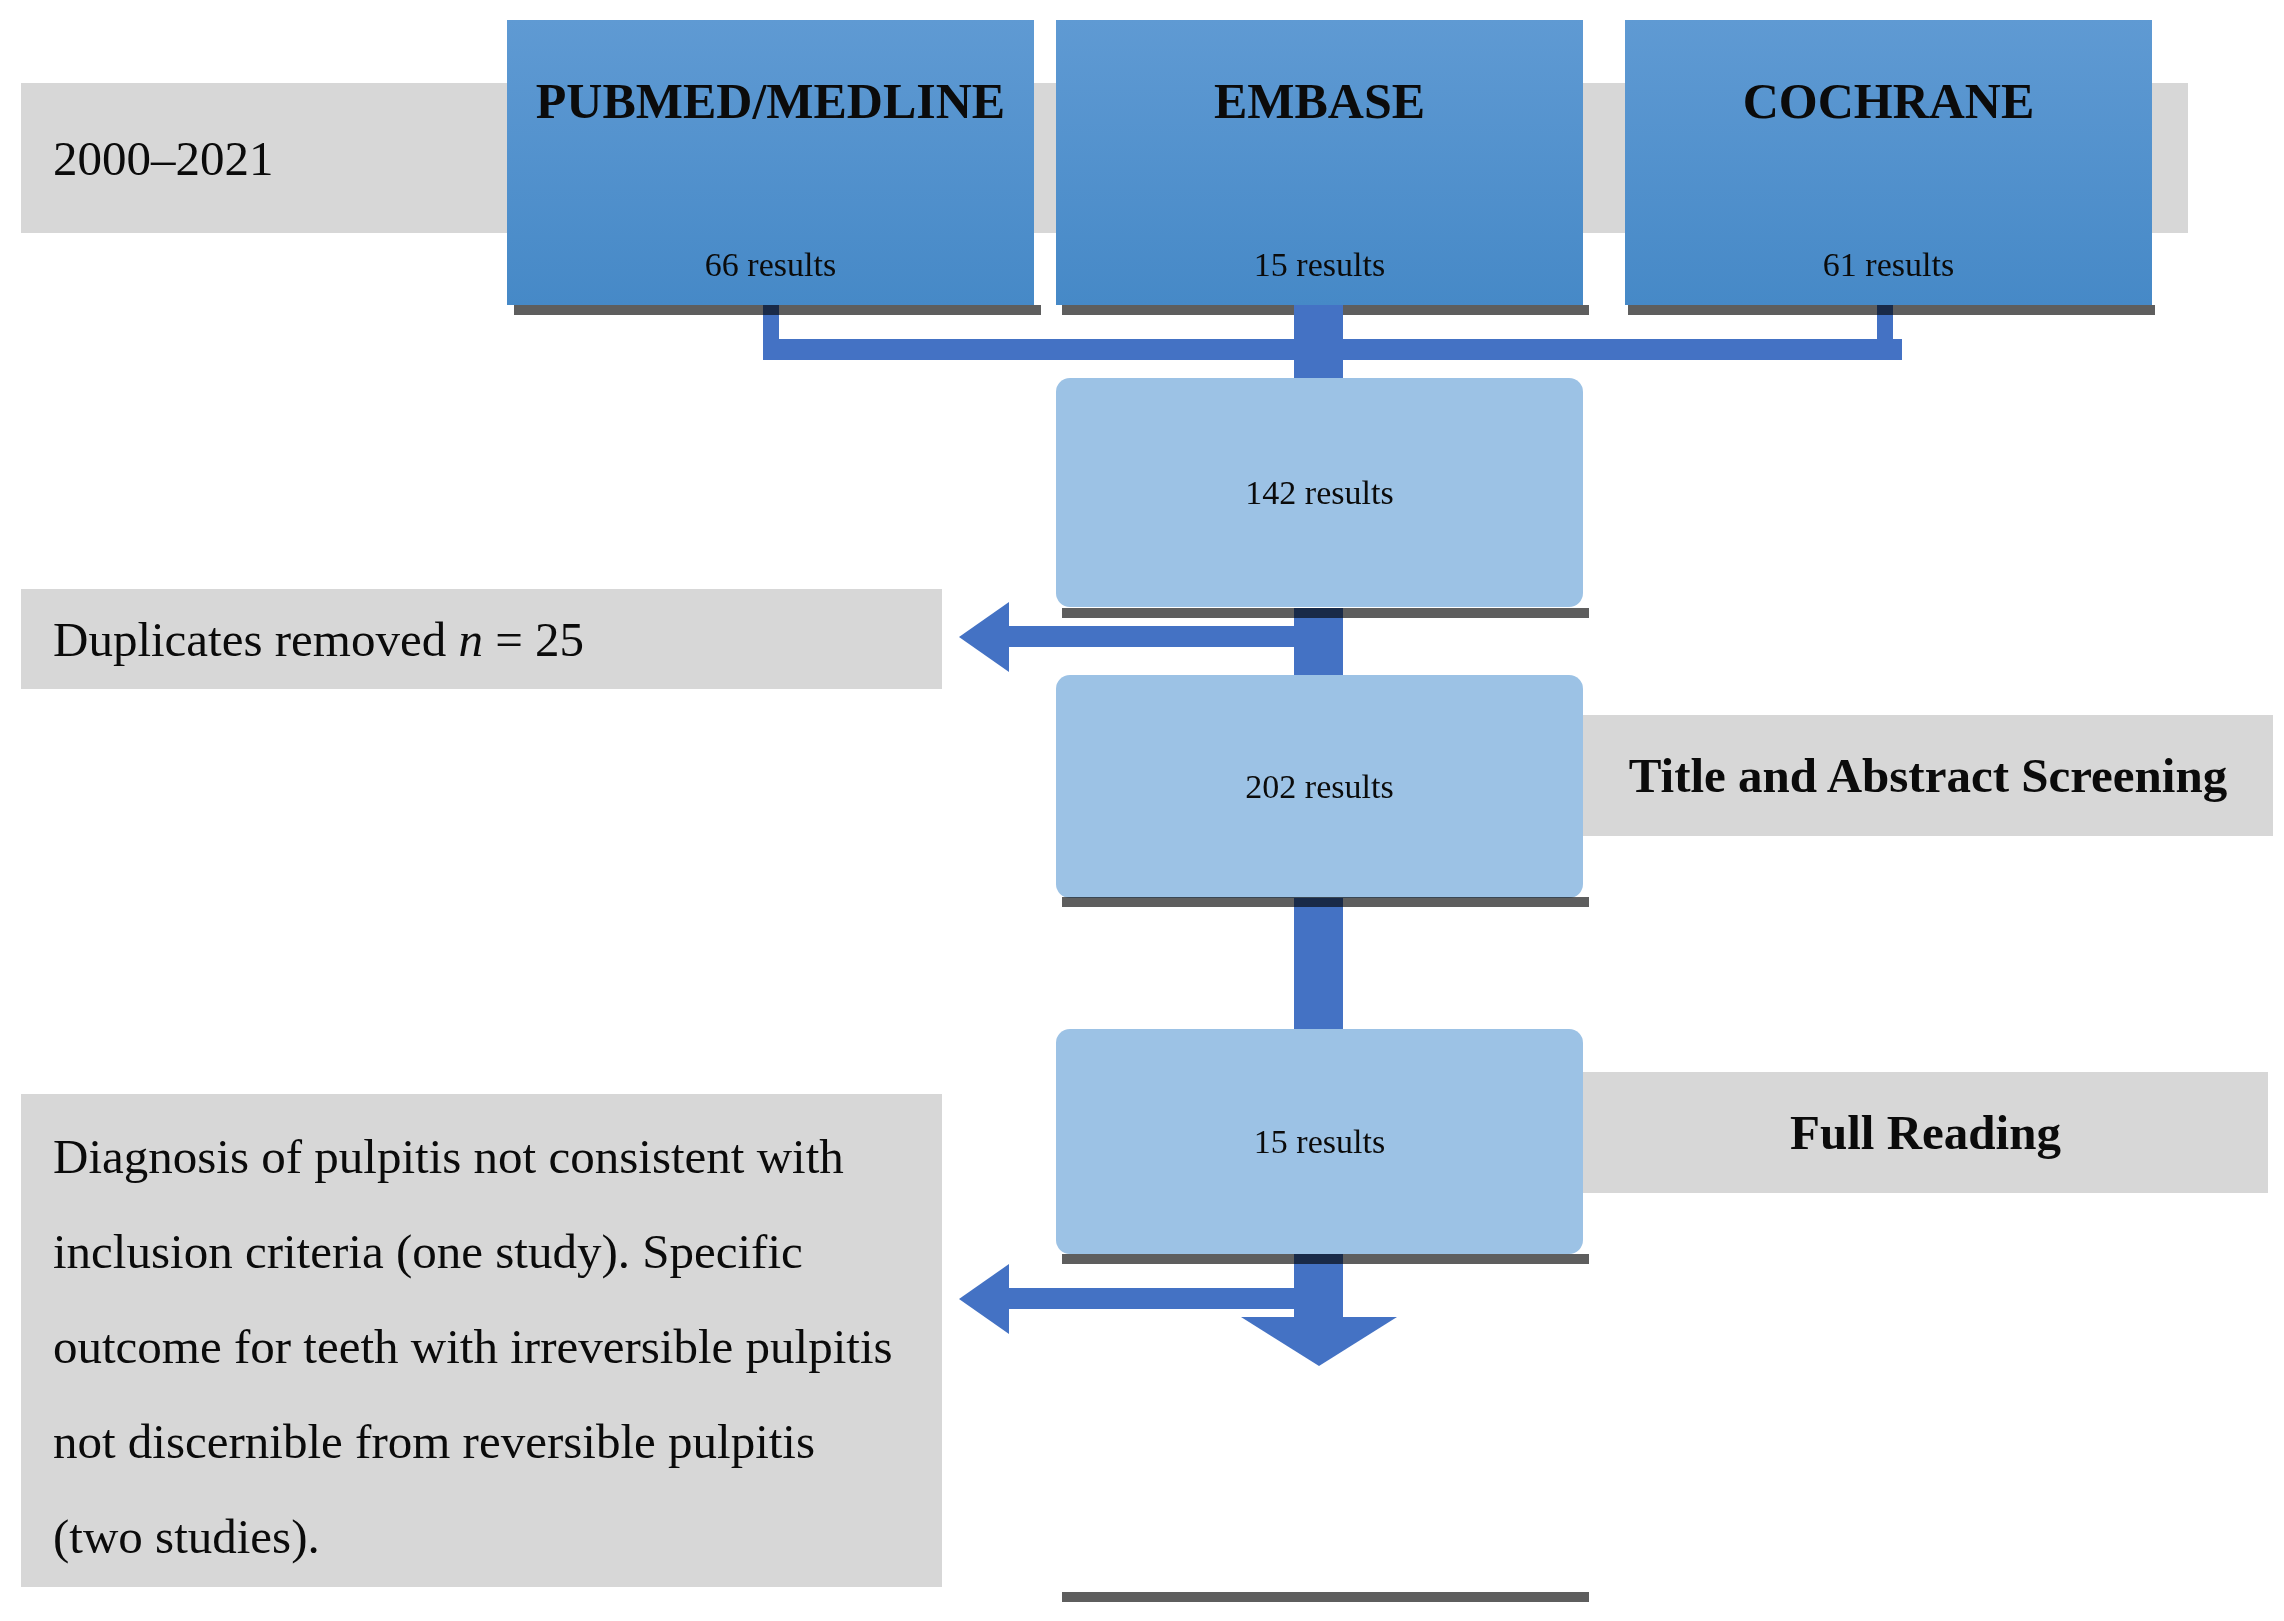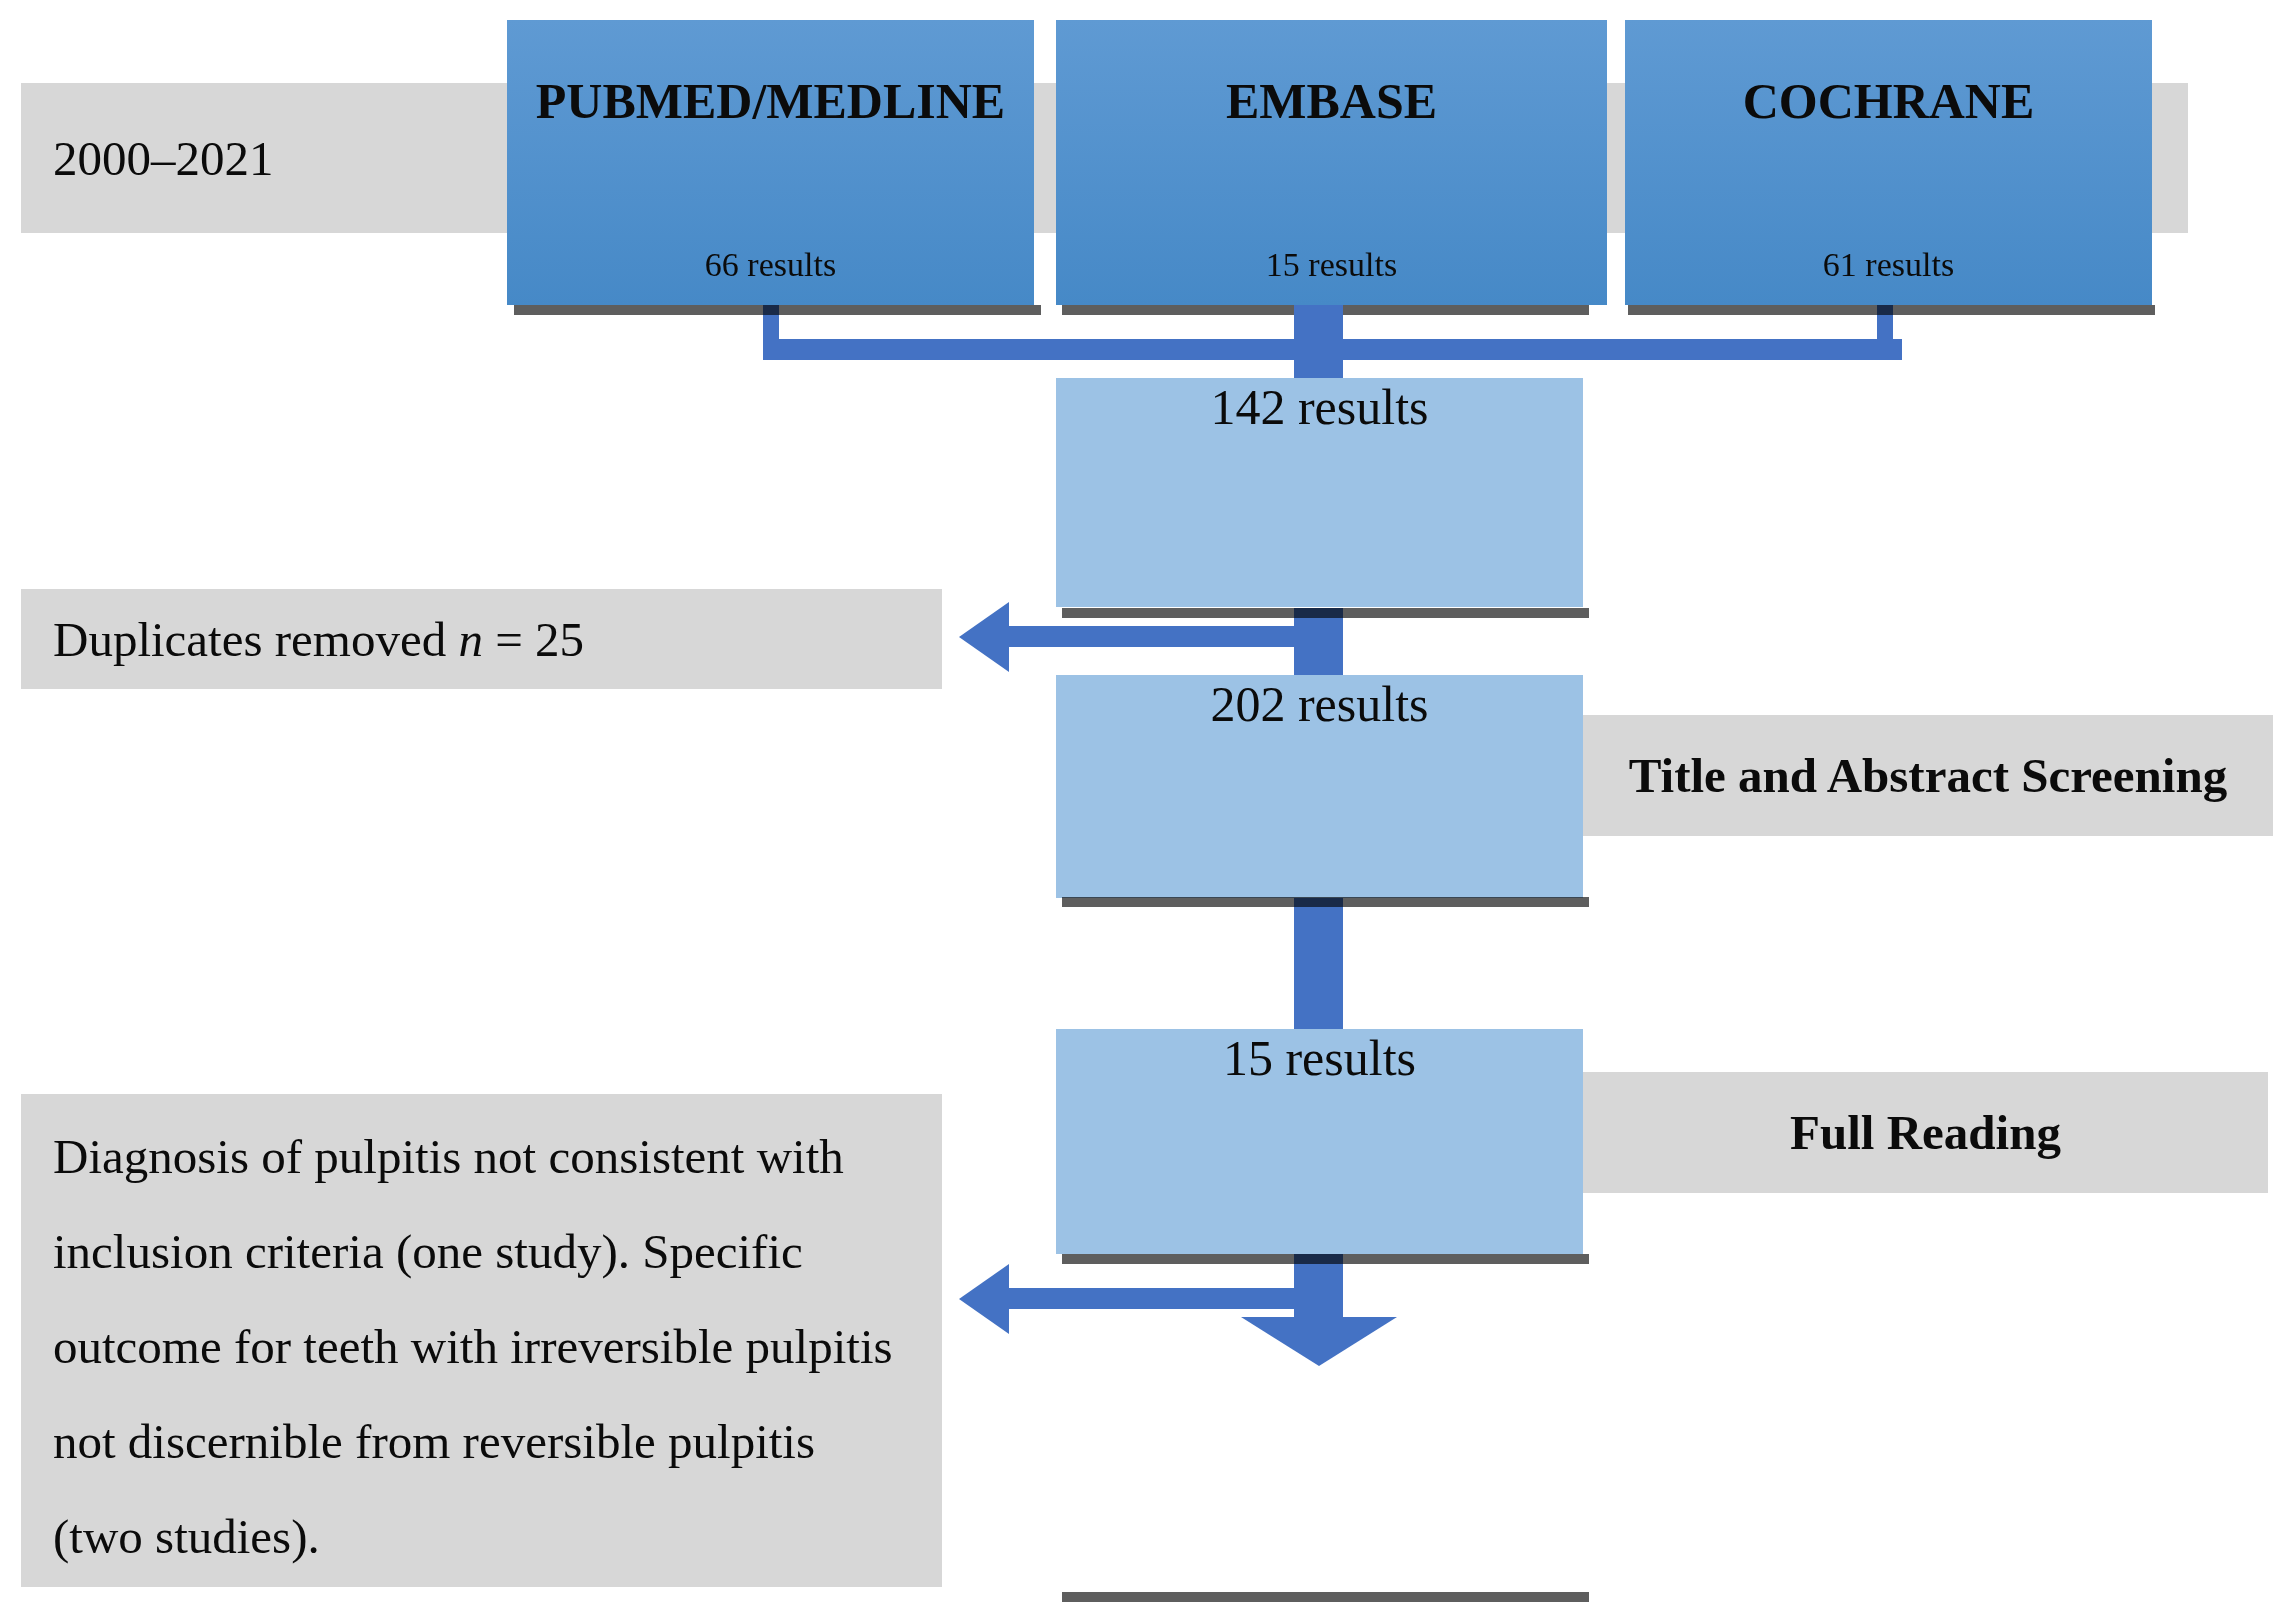--- a/index.html
+++ b/index.html
@@ -21,22 +21,23 @@
   .band.center{justify-content:center;}
   .band-label{font-size:49px;line-height:1;white-space:nowrap;}
   .band-label.bold{font-weight:bold;}
   .src-box{
     background:linear-gradient(180deg,var(--box-gradient-top) 0%,var(--box-gradient-bottom) 100%);
     text-align:center;
   }
   .src-title{position:absolute;left:0;right:0;top:54px;font-weight:bold;font-size:50px;line-height:1.1;}
   .src-results{position:absolute;left:0;right:0;top:225px;font-size:34px;line-height:1.15;}
   .flow-box{
-    background:var(--light-box);display:flex;align-items:flex-start;justify-content:center;
-    font-size:50px;
+    background:var(--light-box);display:flex;align-items:center;justify-content:center;
+    font-size:34px;
+    border-radius:14px;
   }
   .shadow{background:var(--shadow);height:10px;}
   .conn{background:var(--accent);}
   .tri-left{
     width:0;height:0;background:transparent;
     border-top:35px solid transparent;border-bottom:35px solid transparent;
     border-right:50px solid var(--accent);
   }
   .tri-down{
     width:0;height:0;background:transparent;
@@ -75,21 +76,21 @@
 
   <div class="abs conn" style="left:1009px;top:626px;width:313px;height:21px;"></div>
   <div class="abs tri-left" style="left:959px;top:602px;"></div>
   <div class="abs conn" style="left:1009px;top:1288px;width:313px;height:21px;"></div>
   <div class="abs tri-left" style="left:959px;top:1264px;"></div>
 
   <div class="abs src-box" style="left:507px;top:20px;width:527px;height:285px;">
     <div class="src-title">PUBMED/MEDLINE</div>
     <div class="src-results">66 results</div>
   </div>
-  <div class="abs src-box" style="left:1056px;top:20px;width:527px;height:285px;padding-left:24px;">
+  <div class="abs src-box" style="left:1056px;top:20px;width:527px;height:285px;">
     <div class="src-title">EMBASE</div>
     <div class="src-results">15 results</div>
   </div>
   <div class="abs src-box" style="left:1625px;top:20px;width:527px;height:285px;">
     <div class="src-title">COCHRANE</div>
     <div class="src-results">61 results</div>
   </div>
 
   <div class="abs shadow" style="left:514px;top:305px;width:527px;"></div>
   <div class="abs shadow" style="left:1062px;top:305px;width:527px;"></div>

